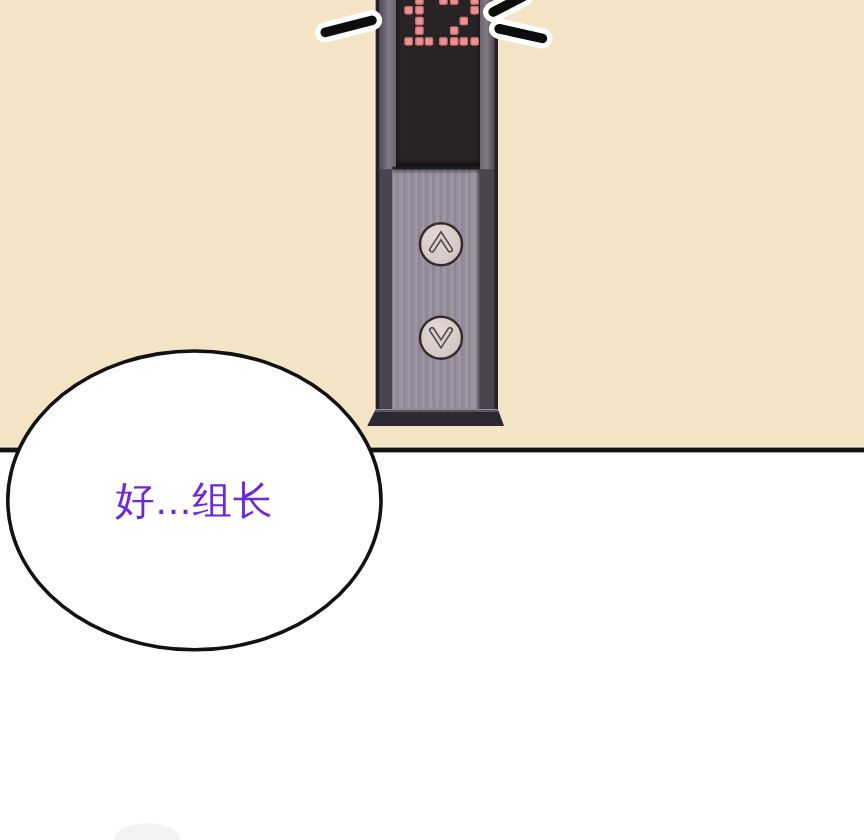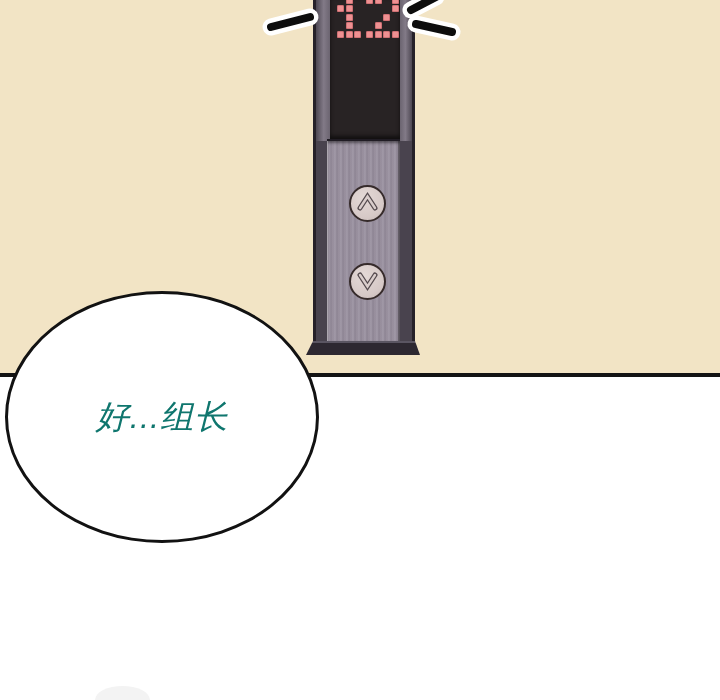--- a/index.html
+++ b/index.html
@@ -125,17 +125,17 @@
       <line x1="411" y1="10" x2="436" y2="-3"></line>
     </g>
     <g id="fx-ink" stroke-linecap="round" fill="none" stroke-width="8" stroke="#0d0d0d">
       <line x1="271" y1="27" x2="310" y2="17"></line>
       <line x1="416" y1="24" x2="452" y2="32"></line>
       <line x1="411" y1="10" x2="436" y2="-3"></line>
     </g>
   </svg>
 
   <div class="bubble" style="background: rgb(255, 255, 255); border-color: rgb(18, 18, 18);">
-    <span class="bubble-text" style="color: #0f766e; font-style: italic;">好...组长</span>
+    <span class="bubble-text" style="color: #6d28d9;">好...组长</span>
   </div>
 
   <div class="blob"></div>
 </div>
 
 </body></html>

